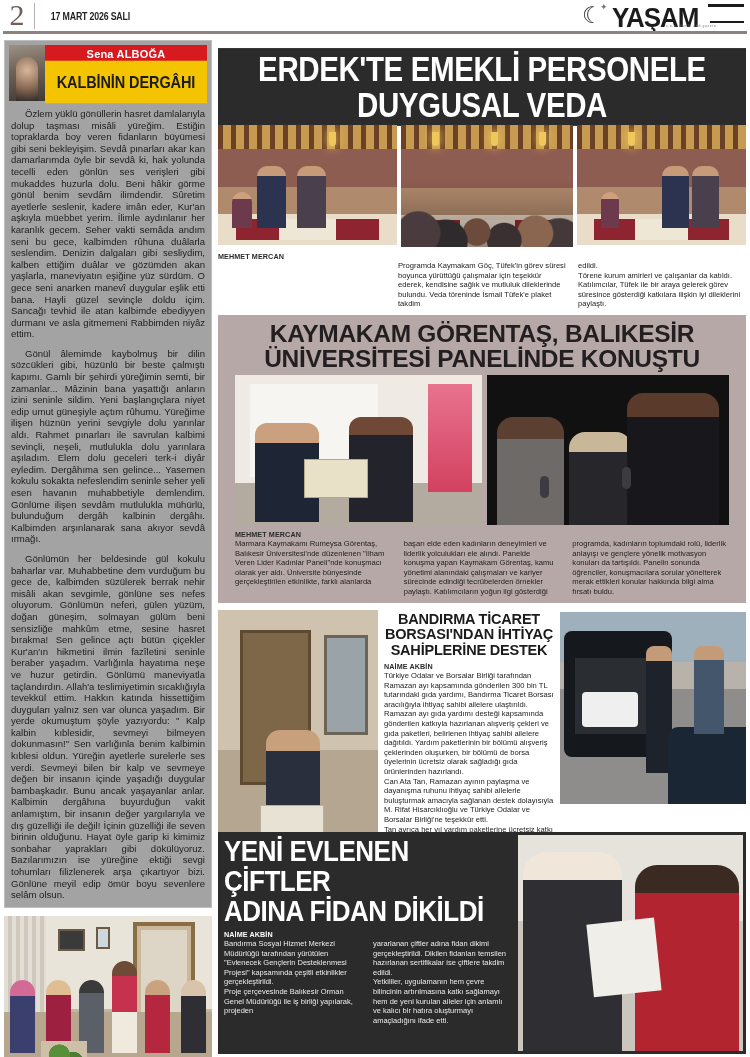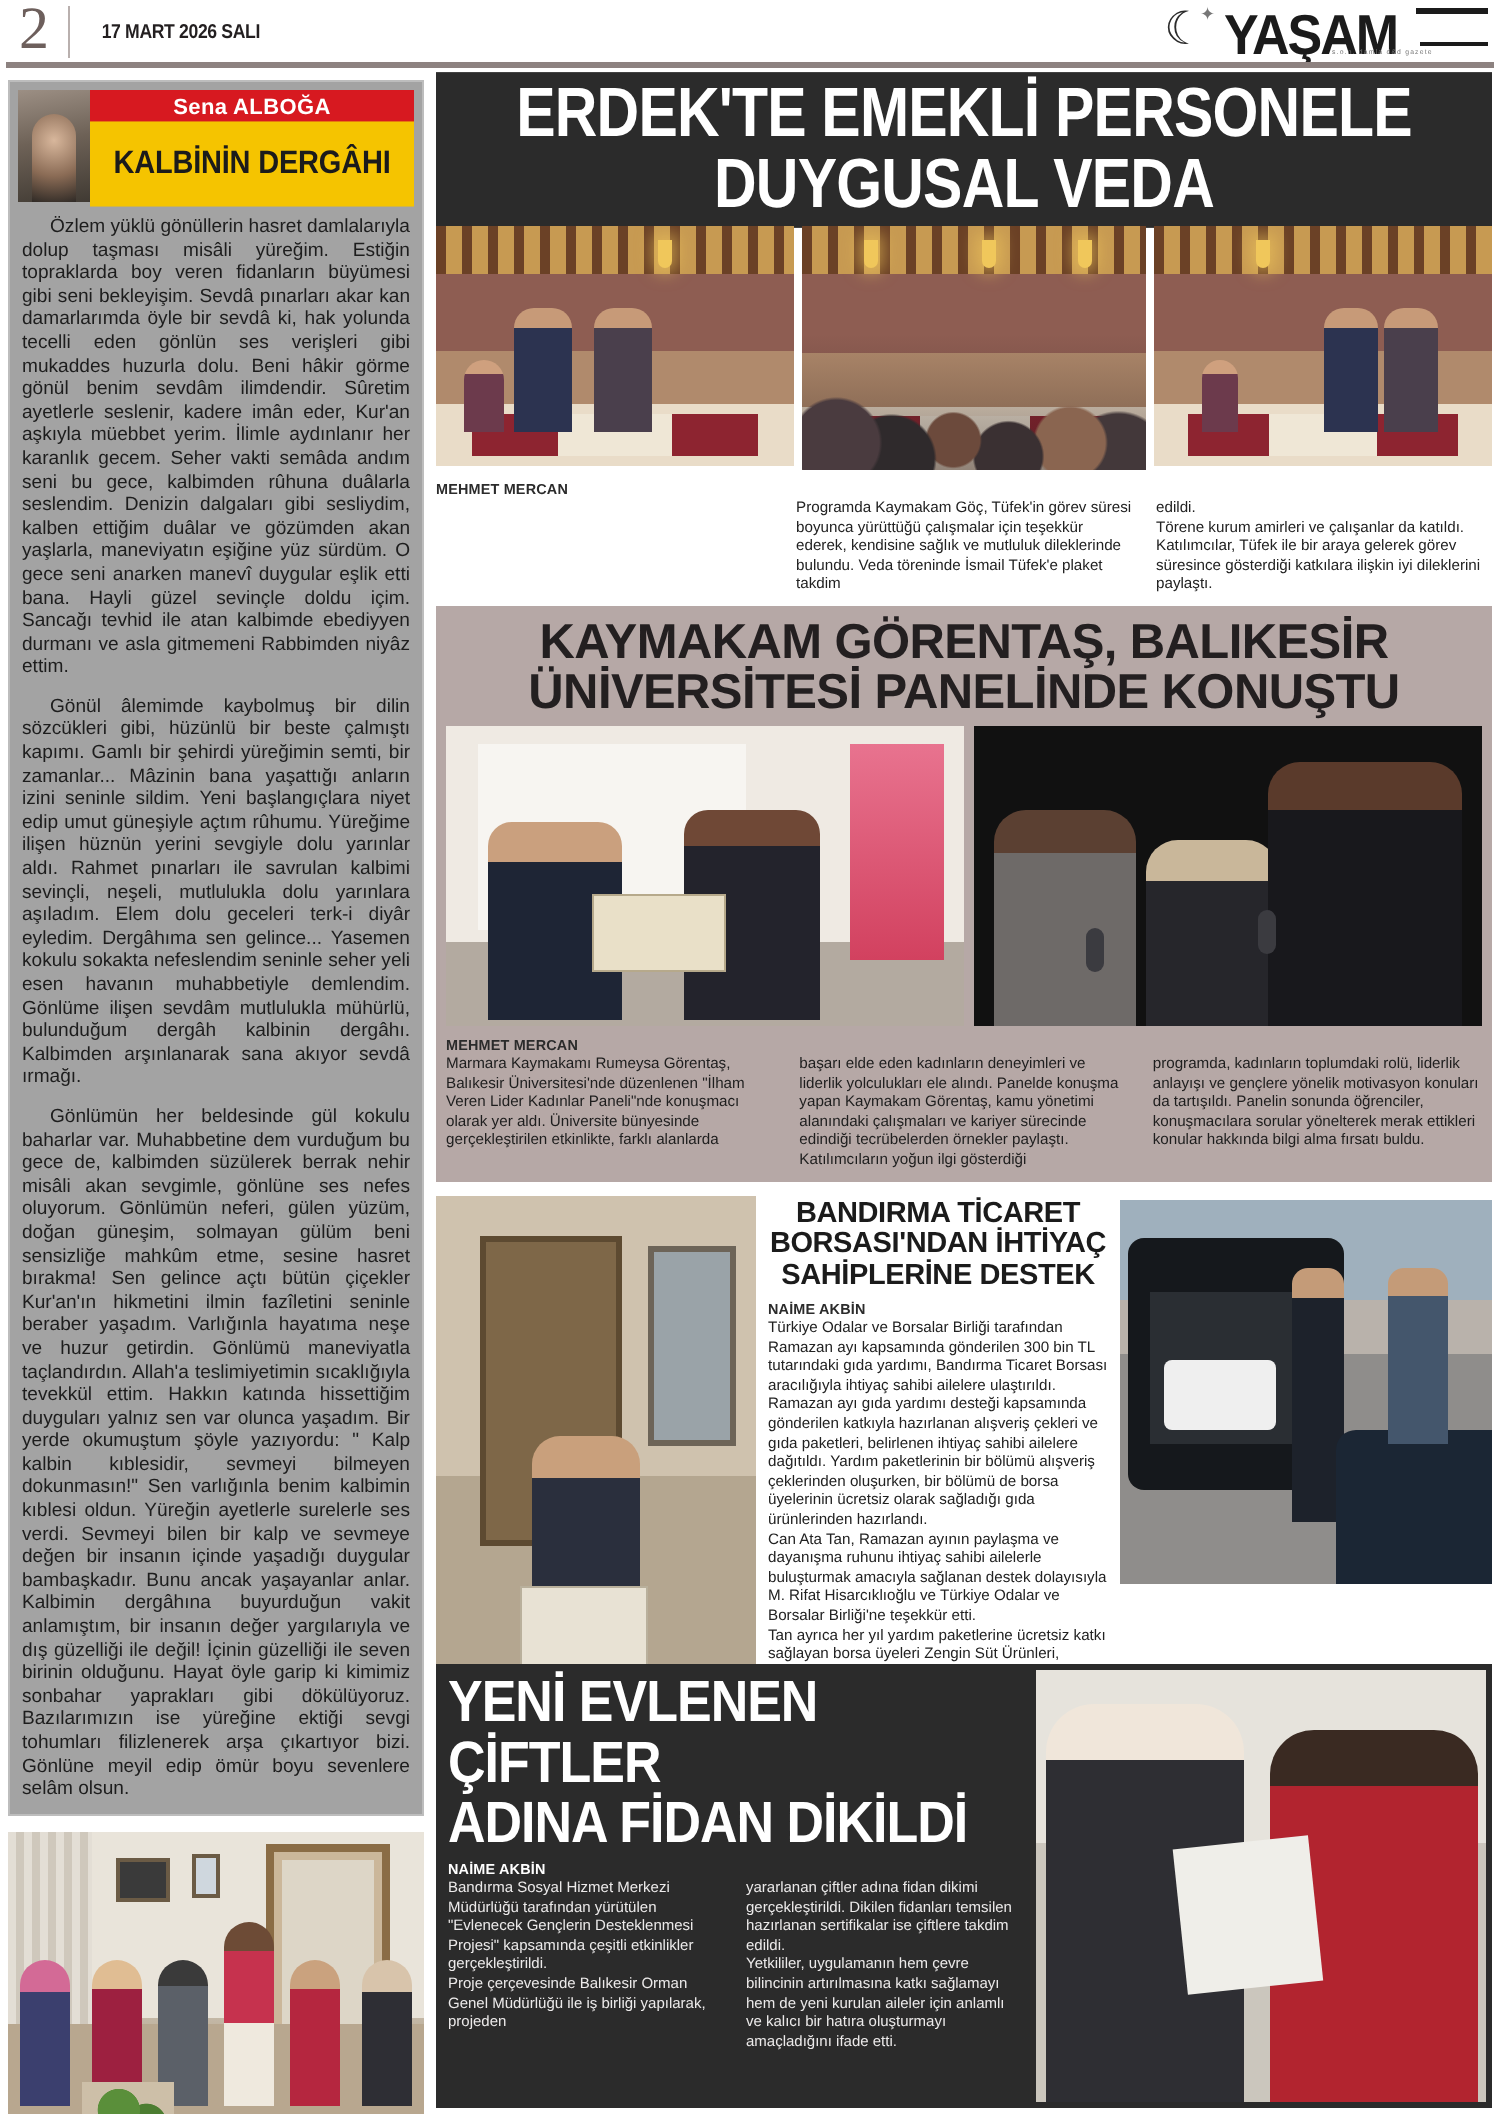--- a/index.html
+++ b/index.html
@@ -90,21 +90,21 @@
     position: absolute; left: 3px; top: 31px;
     width: 744px; height: 3px; background: #8d8280;
   }
 
   
   .left-col {
     position: absolute; left: 4px; top: 40px;
     width: 208px;
   }
   .right-col {
-    position: absolute; left: 218px; top: 42px;
+    position: absolute; left: 218px; top: 54px;
     width: 528px;
   }
 
   
   .columnist {
     border: 1px solid #bdbdbd;
     padding: 4px;
     background: #a3a3a3;
   }
   .col-banner {
@@ -257,21 +257,21 @@
     font-size: 7.6px;
     line-height: 9.6px;
     color: #222;
   }
   .news-body p { margin-bottom: 0px; }
 
   
   .story2 {
     background: #b6a8a6;
     margin-top: 6px;
-    padding: 5px 5px 6px;
+    padding: 5px 17px 6px;
   }
   .hl-pink {
     color: #231f20;
     font-weight: bold;
     text-align: center;
     font-size: 24.5px;
     line-height: 25px;
     letter-spacing: -0.3px;
     padding: 1px 0 4px;
   }

